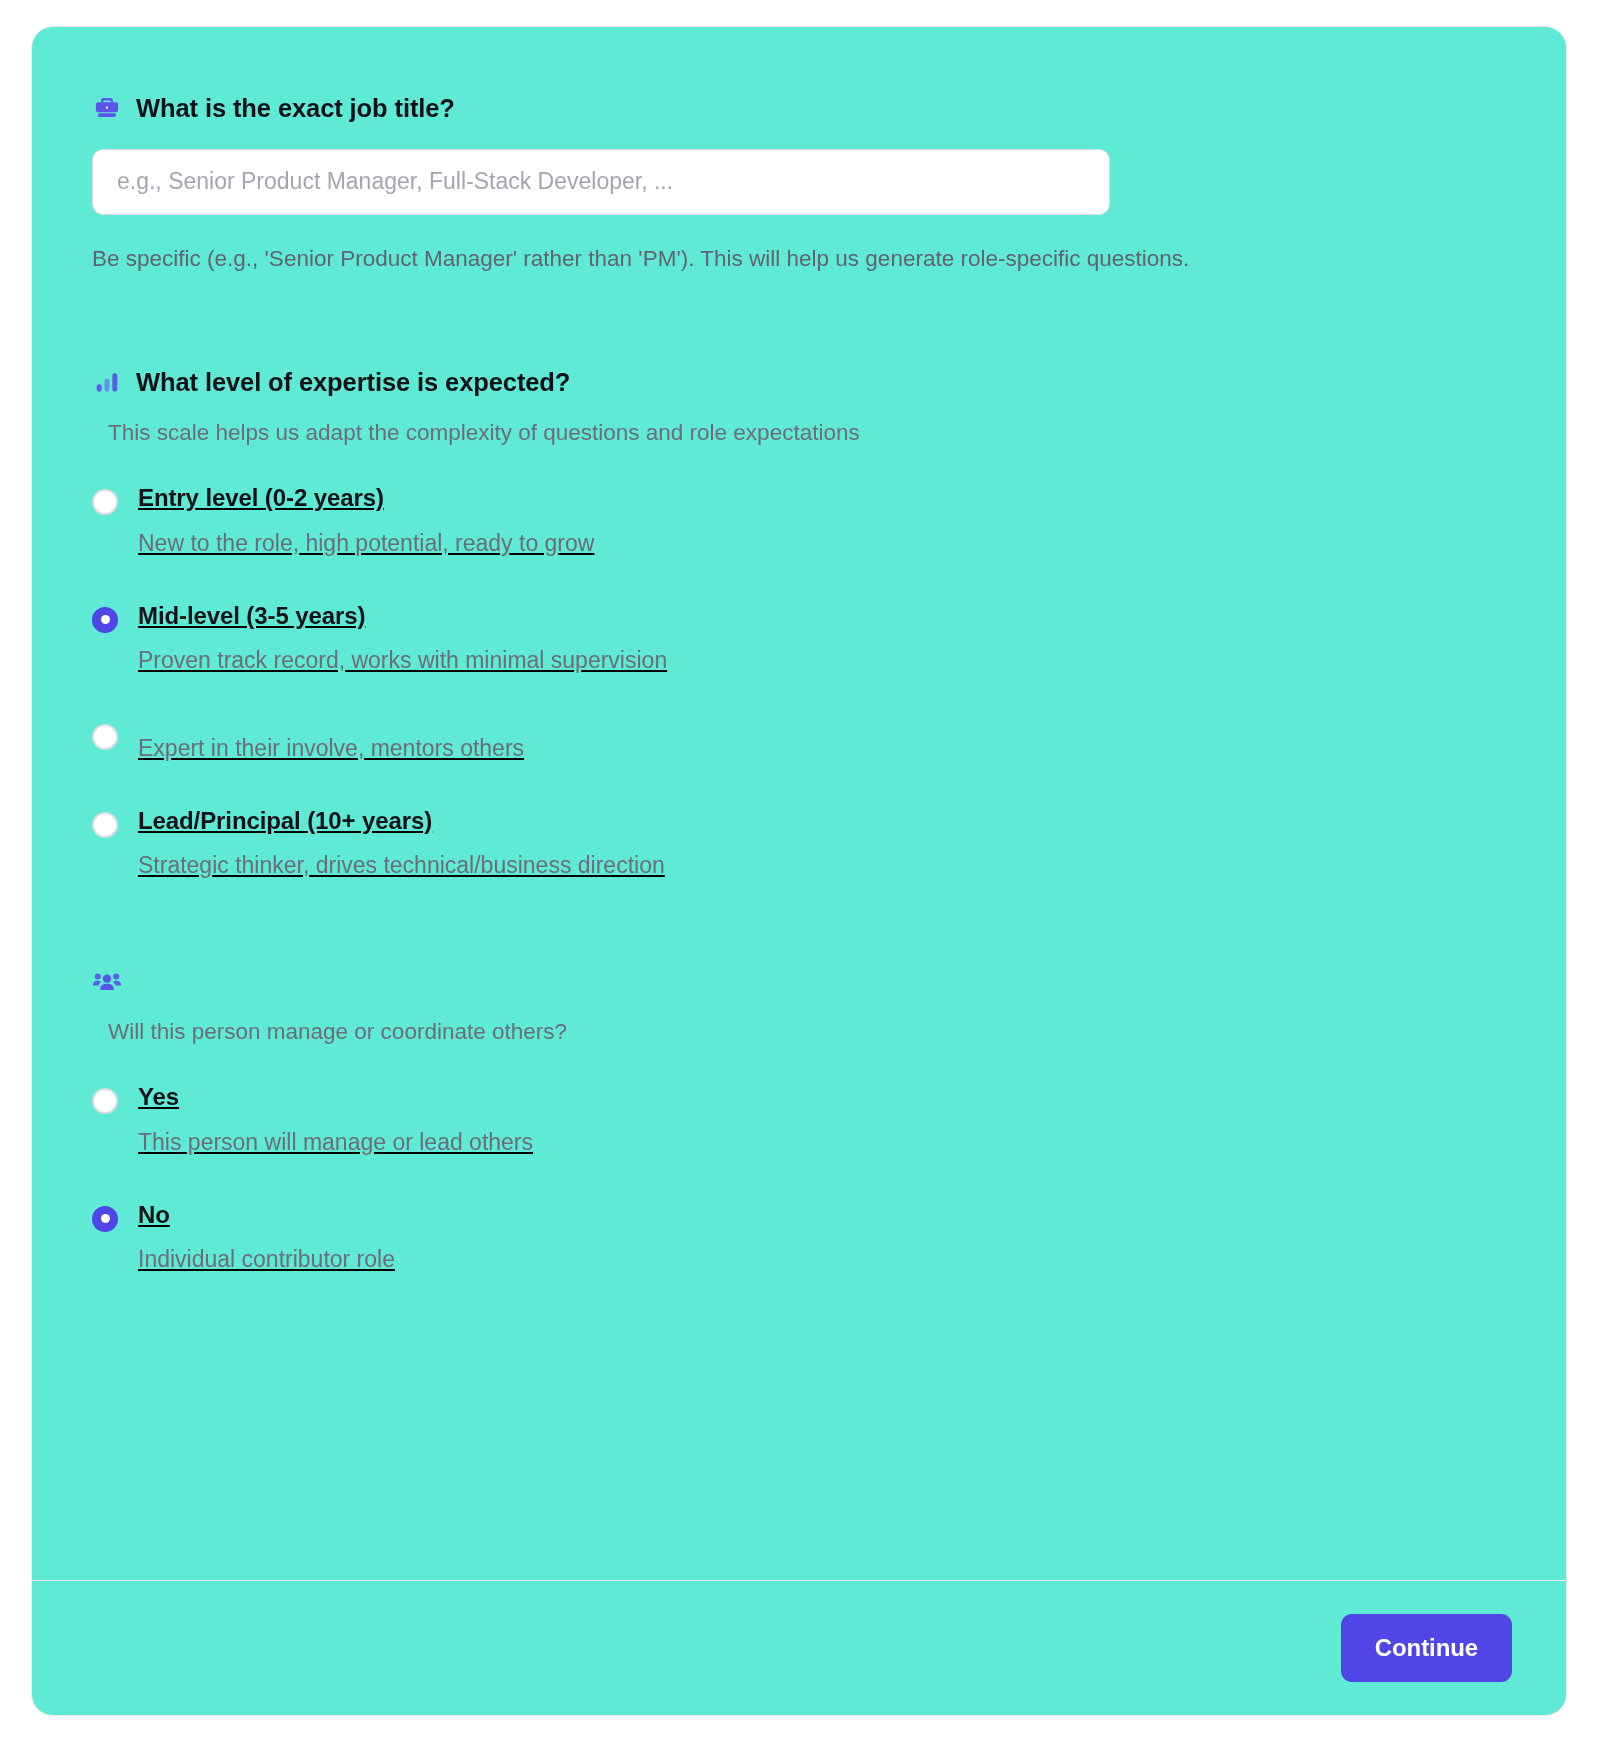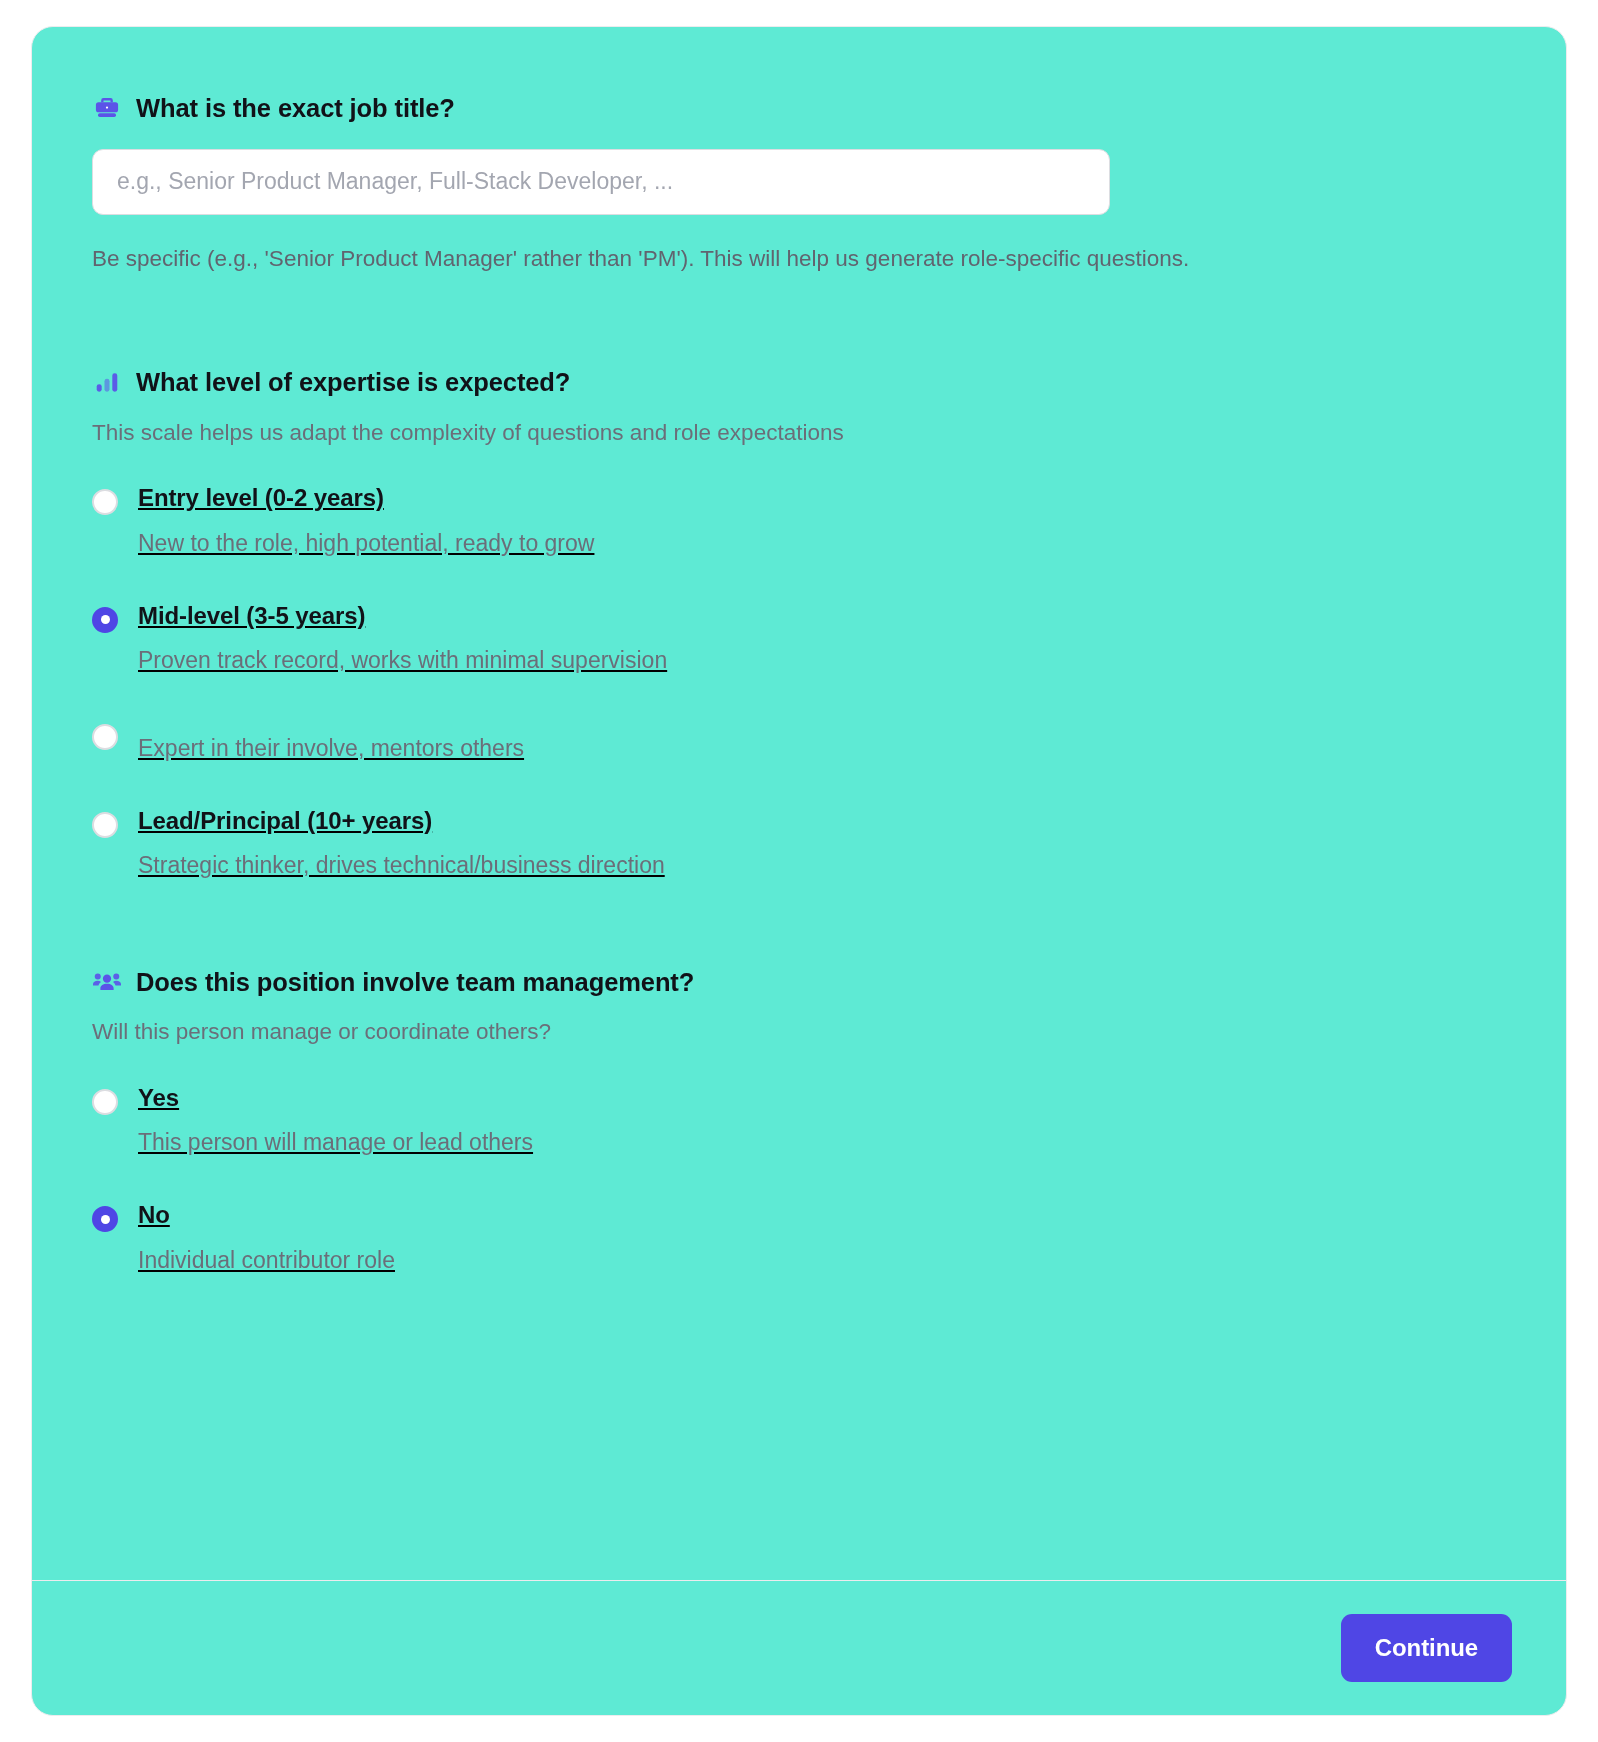--- a/index.html
+++ b/index.html
@@ -74,20 +74,21 @@
     line-height: 1.62;
     color: #61646f;
     max-width: 1195px;
   }
 
   .sub-label {
     margin-top: 18px;
     font-size: 22.5px;
     color: #6b6e79;
     line-height: 1.5;
+    margin-left: 16px;
   }
 
   
   .block-gap-expertise { margin-top: 90px; }
   .block-gap-mgmt { margin-top: 86px; }
 
   
   .radio-list { margin-top: 34px; text-decoration: underline; }
   .radio-item {
     display: flex;
@@ -244,21 +245,20 @@
         <span class="q-icon">
           <svg width="30" height="30" viewBox="0 0 24 24" fill="#5b54e8">
             <circle cx="12" cy="9.3" r="3.3"></circle>
             <path d="M12 13.4c-3.1 0-5.3 1.7-5.3 3.6v1.3h10.6V17c0-1.9-2.2-3.6-5.3-3.6z"></path>
             <circle cx="4.6" cy="7.6" r="2.4" opacity="0.92"></circle>
             <path d="M4.6 11c-2.2 0-3.8 1.2-3.8 2.6v1.1h4.4c.3-1.1 1-2.1 2-2.8-.7-.6-1.6-.9-2.6-.9z" opacity="0.92"></path>
             <circle cx="19.4" cy="7.6" r="2.4" opacity="0.92"></circle>
             <path d="M19.4 11c-1 0-1.9.3-2.6.9 1 .7 1.7 1.7 2 2.8h4.4v-1.1c0-1.4-1.6-2.6-3.8-2.6z" opacity="0.92"></path>
           </svg>
         </span>
-        <span class="q-title">Does this position involve team management?</span>
       </div>
 
       <div class="sub-label">Will this person manage or coordinate others?</div>
 
       <div class="radio-list">
 
         <div class="radio-item">
           <span class="radio-dot"></span>
           <span class="radio-texts">
             <span class="radio-label">Yes</span>

